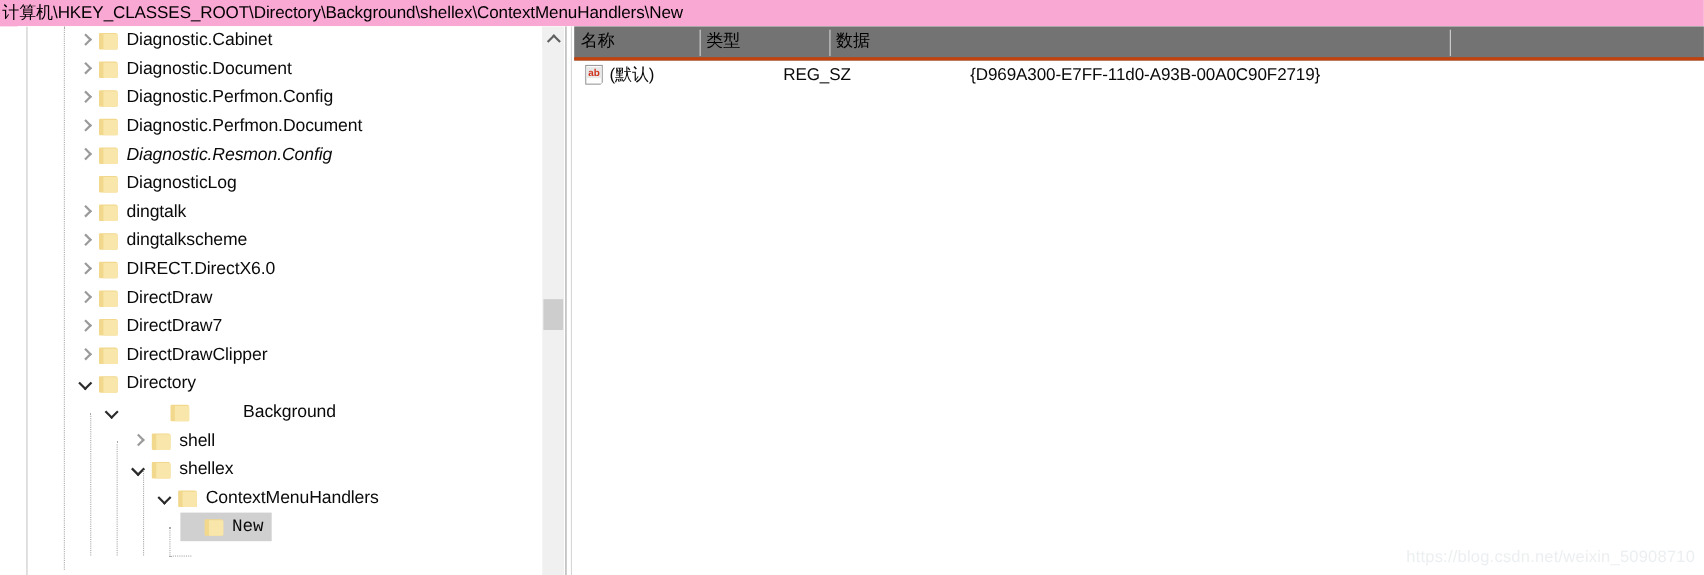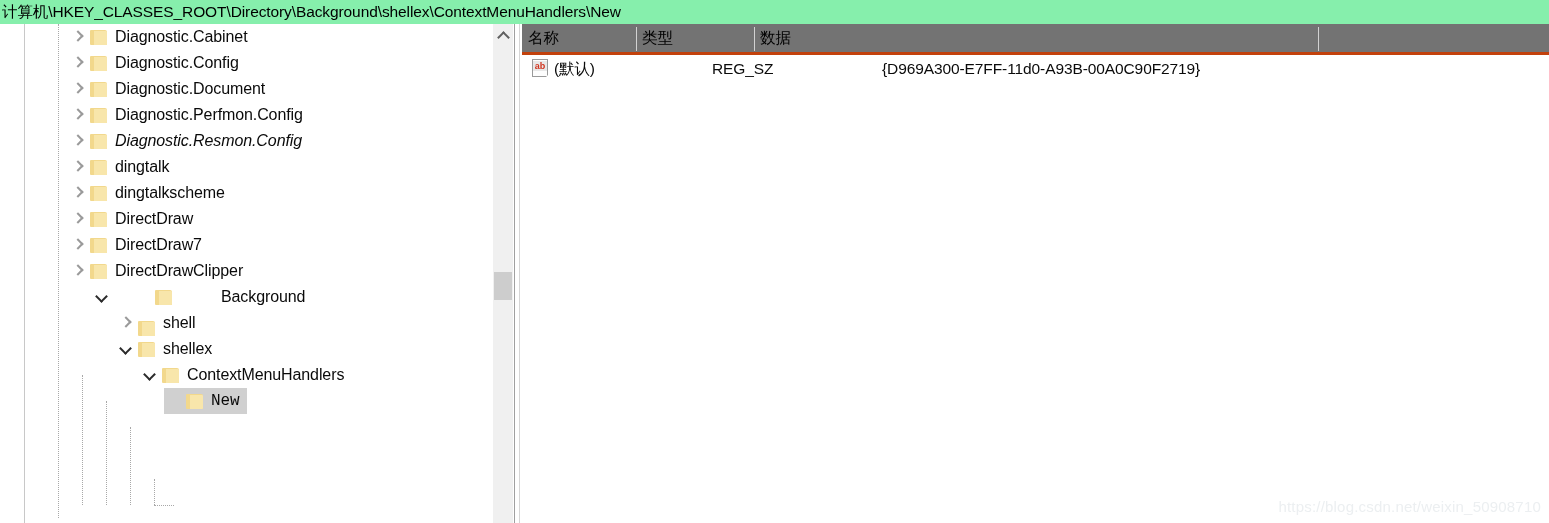--- a/index.html
+++ b/index.html
@@ -16,21 +16,21 @@
     color: #000;
     -webkit-font-smoothing: antialiased;
   }
 
   
   #addressbar {
     position: absolute;
     left: 0; top: 0;
     width: 1549px;
     height: 24px;
-    background: #86efac;
+    background: #f9a8d4;
     display: flex;
     align-items: center;
     box-sizing: border-box;
     padding-left: 2px;
   }
   #addressbar .path {
     font-size: 15.5px;
     line-height: 24px;
     white-space: nowrap;
     letter-spacing: -0.1px;
@@ -313,74 +313,94 @@
             <span class="tlabel">Diagnostic.Cabinet</span>
           </div>
         </div>
         <div class="trow">
           <div class="twrap" style="margin-left: 52px;">
             <span class="chev collapsed"></span>
             <span class="folder">
               <span class="back"></span>
               <span class="front"></span>
             </span>
-            <span class="tlabel">Diagnostic.Config</span>
-          </div>
-        </div>
-        <div class="trow">
-          <div class="twrap" style="margin-left: 52px;">
-            <span class="chev collapsed"></span>
-            <span class="folder">
-              <span class="back"></span>
-              <span class="front"></span>
-            </span>
             <span class="tlabel">Diagnostic.Document</span>
           </div>
         </div>
         <div class="trow">
           <div class="twrap" style="margin-left: 52px;">
             <span class="chev collapsed"></span>
             <span class="folder">
               <span class="back"></span>
               <span class="front"></span>
             </span>
             <span class="tlabel">Diagnostic.Perfmon.Config</span>
           </div>
         </div>
         <div class="trow">
+          <div class="twrap" style="margin-left: 52px;">
+            <span class="chev collapsed"></span>
+            <span class="folder">
+              <span class="back"></span>
+              <span class="front"></span>
+            </span>
+            <span class="tlabel">Diagnostic.Perfmon.Document</span>
+          </div>
+        </div>
+        <div class="trow">
           <div class="twrap" style="margin-left: 52px; font-style: italic;">
             <span class="chev collapsed"></span>
             <span class="folder">
               <span class="back"></span>
               <span class="front"></span>
             </span>
             <span class="tlabel">Diagnostic.Resmon.Config</span>
           </div>
         </div>
         <div class="trow">
           <div class="twrap" style="margin-left: 52px;">
+            <span class="chev leaf"></span>
+            <span class="folder">
+              <span class="back"></span>
+              <span class="front"></span>
+            </span>
+            <span class="tlabel">DiagnosticLog</span>
+          </div>
+        </div>
+        <div class="trow">
+          <div class="twrap" style="margin-left: 52px;">
             <span class="chev collapsed"></span>
             <span class="folder">
               <span class="back"></span>
               <span class="front"></span>
             </span>
             <span class="tlabel">dingtalk</span>
           </div>
         </div>
         <div class="trow">
           <div class="twrap" style="margin-left: 52px;">
             <span class="chev collapsed"></span>
             <span class="folder">
               <span class="back"></span>
               <span class="front"></span>
             </span>
             <span class="tlabel">dingtalkscheme</span>
           </div>
         </div>
         <div class="trow">
+          <div class="twrap" style="margin-left: 52px;">
+            <span class="chev collapsed"></span>
+            <span class="folder">
+              <span class="back"></span>
+              <span class="front"></span>
+            </span>
+            <span class="tlabel">DIRECT.DirectX6.0</span>
+          </div>
+        </div>
+        <div class="trow">
           <div class="twrap" style="margin-left: 52px; text-align: center;">
             <span class="chev collapsed"></span>
             <span class="folder">
               <span class="back"></span>
               <span class="front"></span>
             </span>
             <span class="tlabel">DirectDraw</span>
           </div>
         </div>
         <div class="trow">
@@ -394,34 +414,44 @@
           </div>
         </div>
         <div class="trow">
           <div class="twrap" style="margin-left: 52px;">
             <span class="chev collapsed"></span>
             <span class="folder">
               <span class="back"></span>
               <span class="front"></span>
             </span>
             <span class="tlabel">DirectDrawClipper</span>
+          </div>
+        </div>
+        <div class="trow">
+          <div class="twrap" style="margin-left: 52px;">
+            <span class="chev expanded"></span>
+            <span class="folder">
+              <span class="back"></span>
+              <span class="front"></span>
+            </span>
+            <span class="tlabel">Directory</span>
           </div>
         </div>
         <div class="trow">
           <div class="twrap" style="margin-left: 76px; gap: 41px;">
             <span class="chev expanded"></span>
             <span class="folder">
               <span class="back"></span>
               <span class="front"></span>
             </span>
             <span class="tlabel">Background</span>
           </div>
         </div>
         <div class="trow">
-          <div class="twrap" style="margin-left: 100px; align-items: flex-end;">
+          <div class="twrap" style="margin-left: 100px;">
             <span class="chev collapsed"></span>
             <span class="folder">
               <span class="back"></span>
               <span class="front"></span>
             </span>
             <span class="tlabel">shell</span>
           </div>
         </div>
         <div class="trow">
           <div class="twrap" style="margin-left: 100px; text-align: center;">

